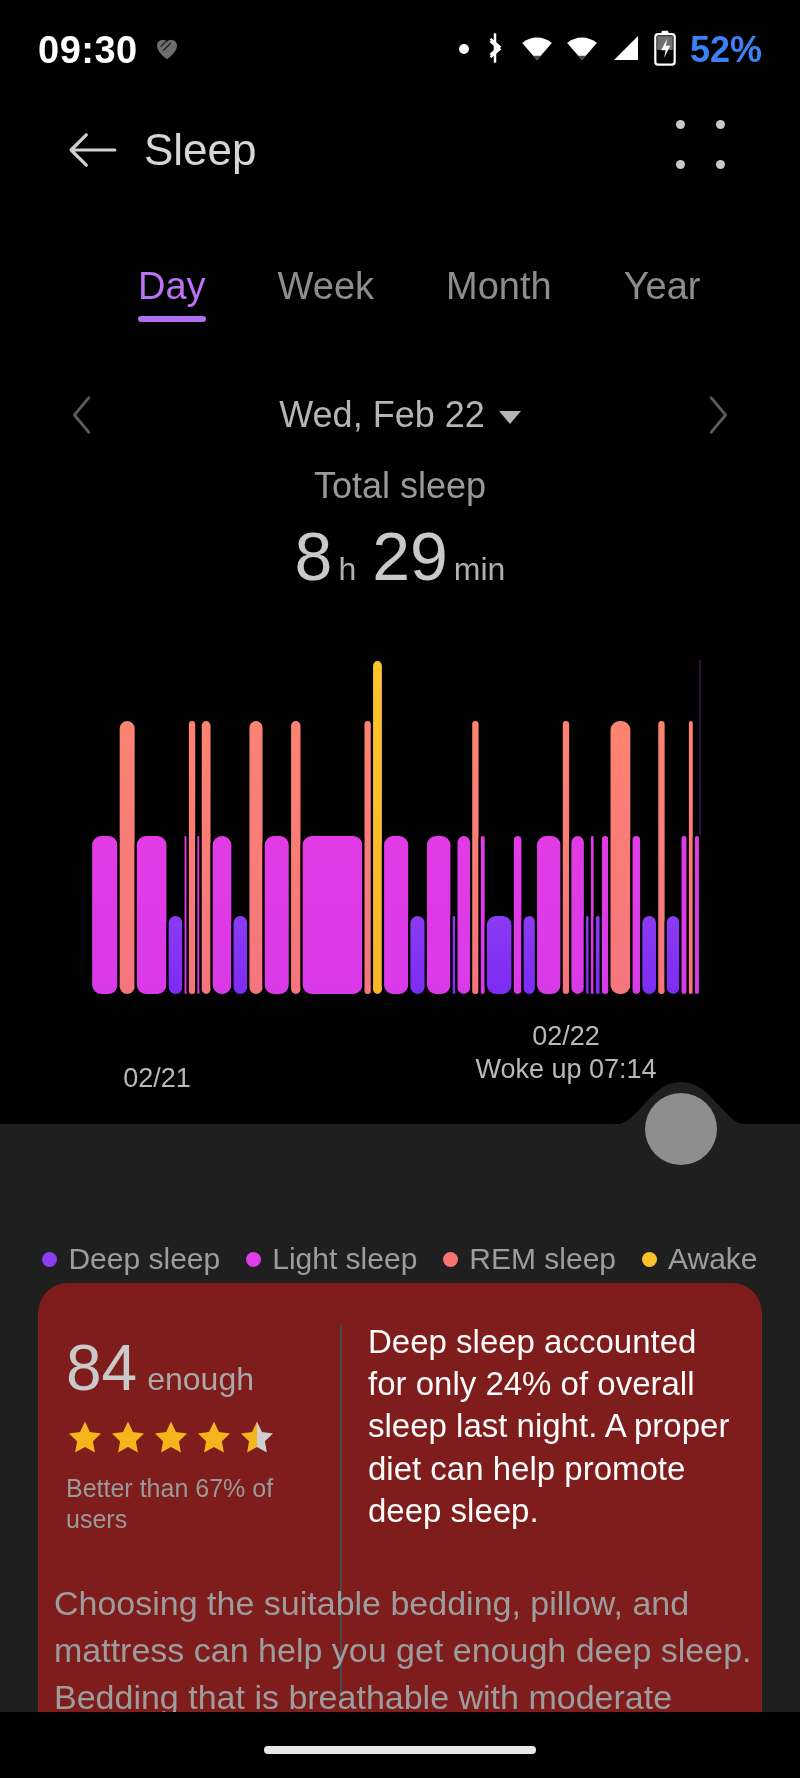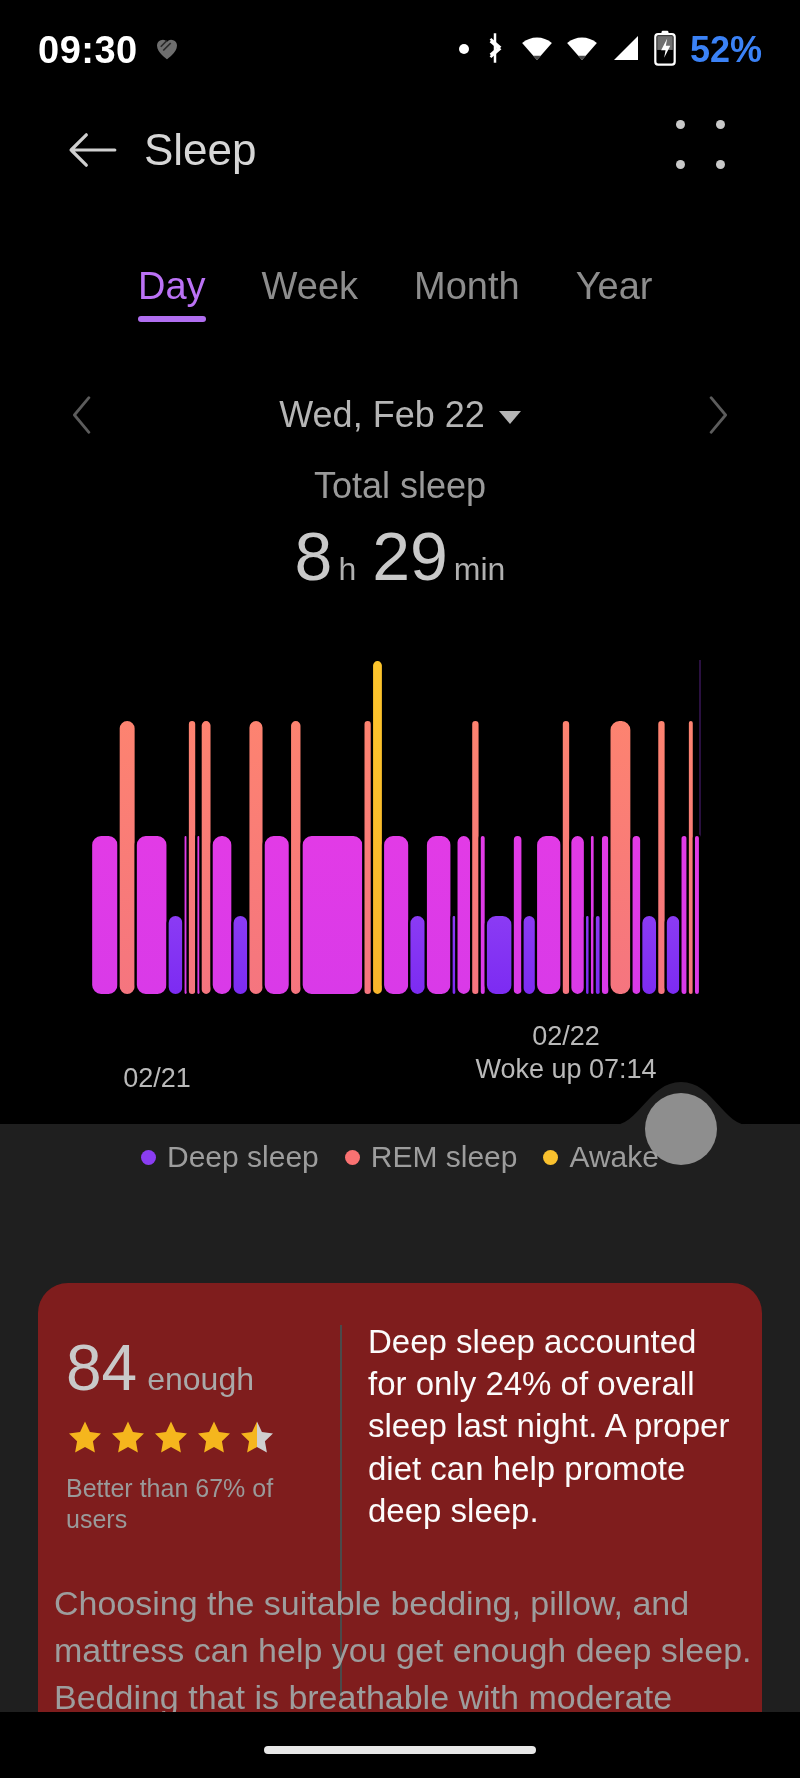--- a/index.html
+++ b/index.html
@@ -20,21 +20,21 @@
     display:flex; align-items:center; padding:0 64px; }
   #back-btn{ width:56px; height:56px; display:flex; align-items:center; justify-content:center; }
   #page-title{ font-size:44px; color:#d6d6d6; margin-left:24px; font-weight:400; }
   #overflow-btn{ margin-left:auto; width:60px; height:60px;
     display:grid; grid-template-columns:1fr 1fr; grid-template-rows:1fr 1fr;
     gap:20px; place-content:center; }
   .dot6{ width:9px; height:9px; border-radius:50%; background:#c9c9c9; }
 
   
   #tabs{ position:absolute; top:265px; left:0; width:700px; height:80px;
-    display:flex; align-items:flex-start; padding-left:138px; gap:56px; }
+    display:flex; align-items:flex-start; padding-left:138px; gap:72px; }
   .tab{ position:relative; font-size:38px; color:#8d8d8d; padding-bottom:14px; }
   .tab.active{ color:#bb72f5; }
   .tab.active::after{ content:""; position:absolute; left:0; right:0; bottom:0;
     height:6px; border-radius:3px; background:#b06ef0; }
 
   
   #date-row{ position:absolute; top:380px; left:0; width:800px; height:70px;
     display:flex; align-items:center; justify-content:center; }
   #date-prev,#date-next{ position:absolute; width:60px; height:60px;
     display:flex; align-items:center; justify-content:center; font-size:40px; color:#5c5c5c; }
@@ -61,21 +61,21 @@
   #cap-left{ left:42px; top:1062px; text-align:center; width:230px; }
   #cap-right{ right:84px; top:1020px; text-align:center; width:300px; }
 
   
   #sheet{ position:absolute; top:1124px; left:0; width:800px; height:600px; background:#1f1f1f; }
   #sheet-notch{ position:absolute; top:-42px; left:0; width:800px; height:44px; overflow:visible; }
   #fab{ position:absolute; top:1093px; left:645px; width:72px; height:72px;
     border-radius:50%; background:#8e8e8e; }
 
   
-  #legend{ position:absolute; top:1140px; left:0; width:800px;
+  #legend{ position:absolute; top:1242px; left:0; width:800px;
     display:flex; align-items:center; justify-content:center; gap:26px; }
   .leg{ display:flex; align-items:center; gap:11px; }
   .leg-dot{ width:15px; height:15px; border-radius:50%; }
   .leg-txt{ font-size:30px; color:#9d9d9d; }
 
   
   #card{ position:absolute; top:1283px; left:38px; width:724px; height:460px;
     background:#7f1d1d; border-radius:30px; padding:30px 28px 0 28px; display:flex; }
   #card-left{ width:268px; flex:0 0 268px; padding-top:18px; }
   #score-line{ display:flex; align-items:baseline; gap:10px; }
@@ -278,20 +278,24 @@
   </svg>
 </div>
 <div id="fab"></div>
 
 <div id="legend">
   <div class="leg">
     <span class="leg-dot" style="background: rgb(138, 61, 242);"></span>
     <span class="leg-txt">Deep sleep</span>
   </div>
   <div class="leg">
+    <span class="leg-dot" style="background: rgb(224, 60, 232);"></span>
+    <span class="leg-txt">Light sleep</span>
+  </div>
+  <div class="leg">
     <span class="leg-dot" style="background: rgb(250, 114, 114);"></span>
     <span class="leg-txt">REM sleep</span>
   </div>
   <div class="leg">
     <span class="leg-dot" style="background: rgb(249, 193, 46);"></span>
     <span class="leg-txt">Awake</span>
   </div>
 </div>
 
 <div id="card">

